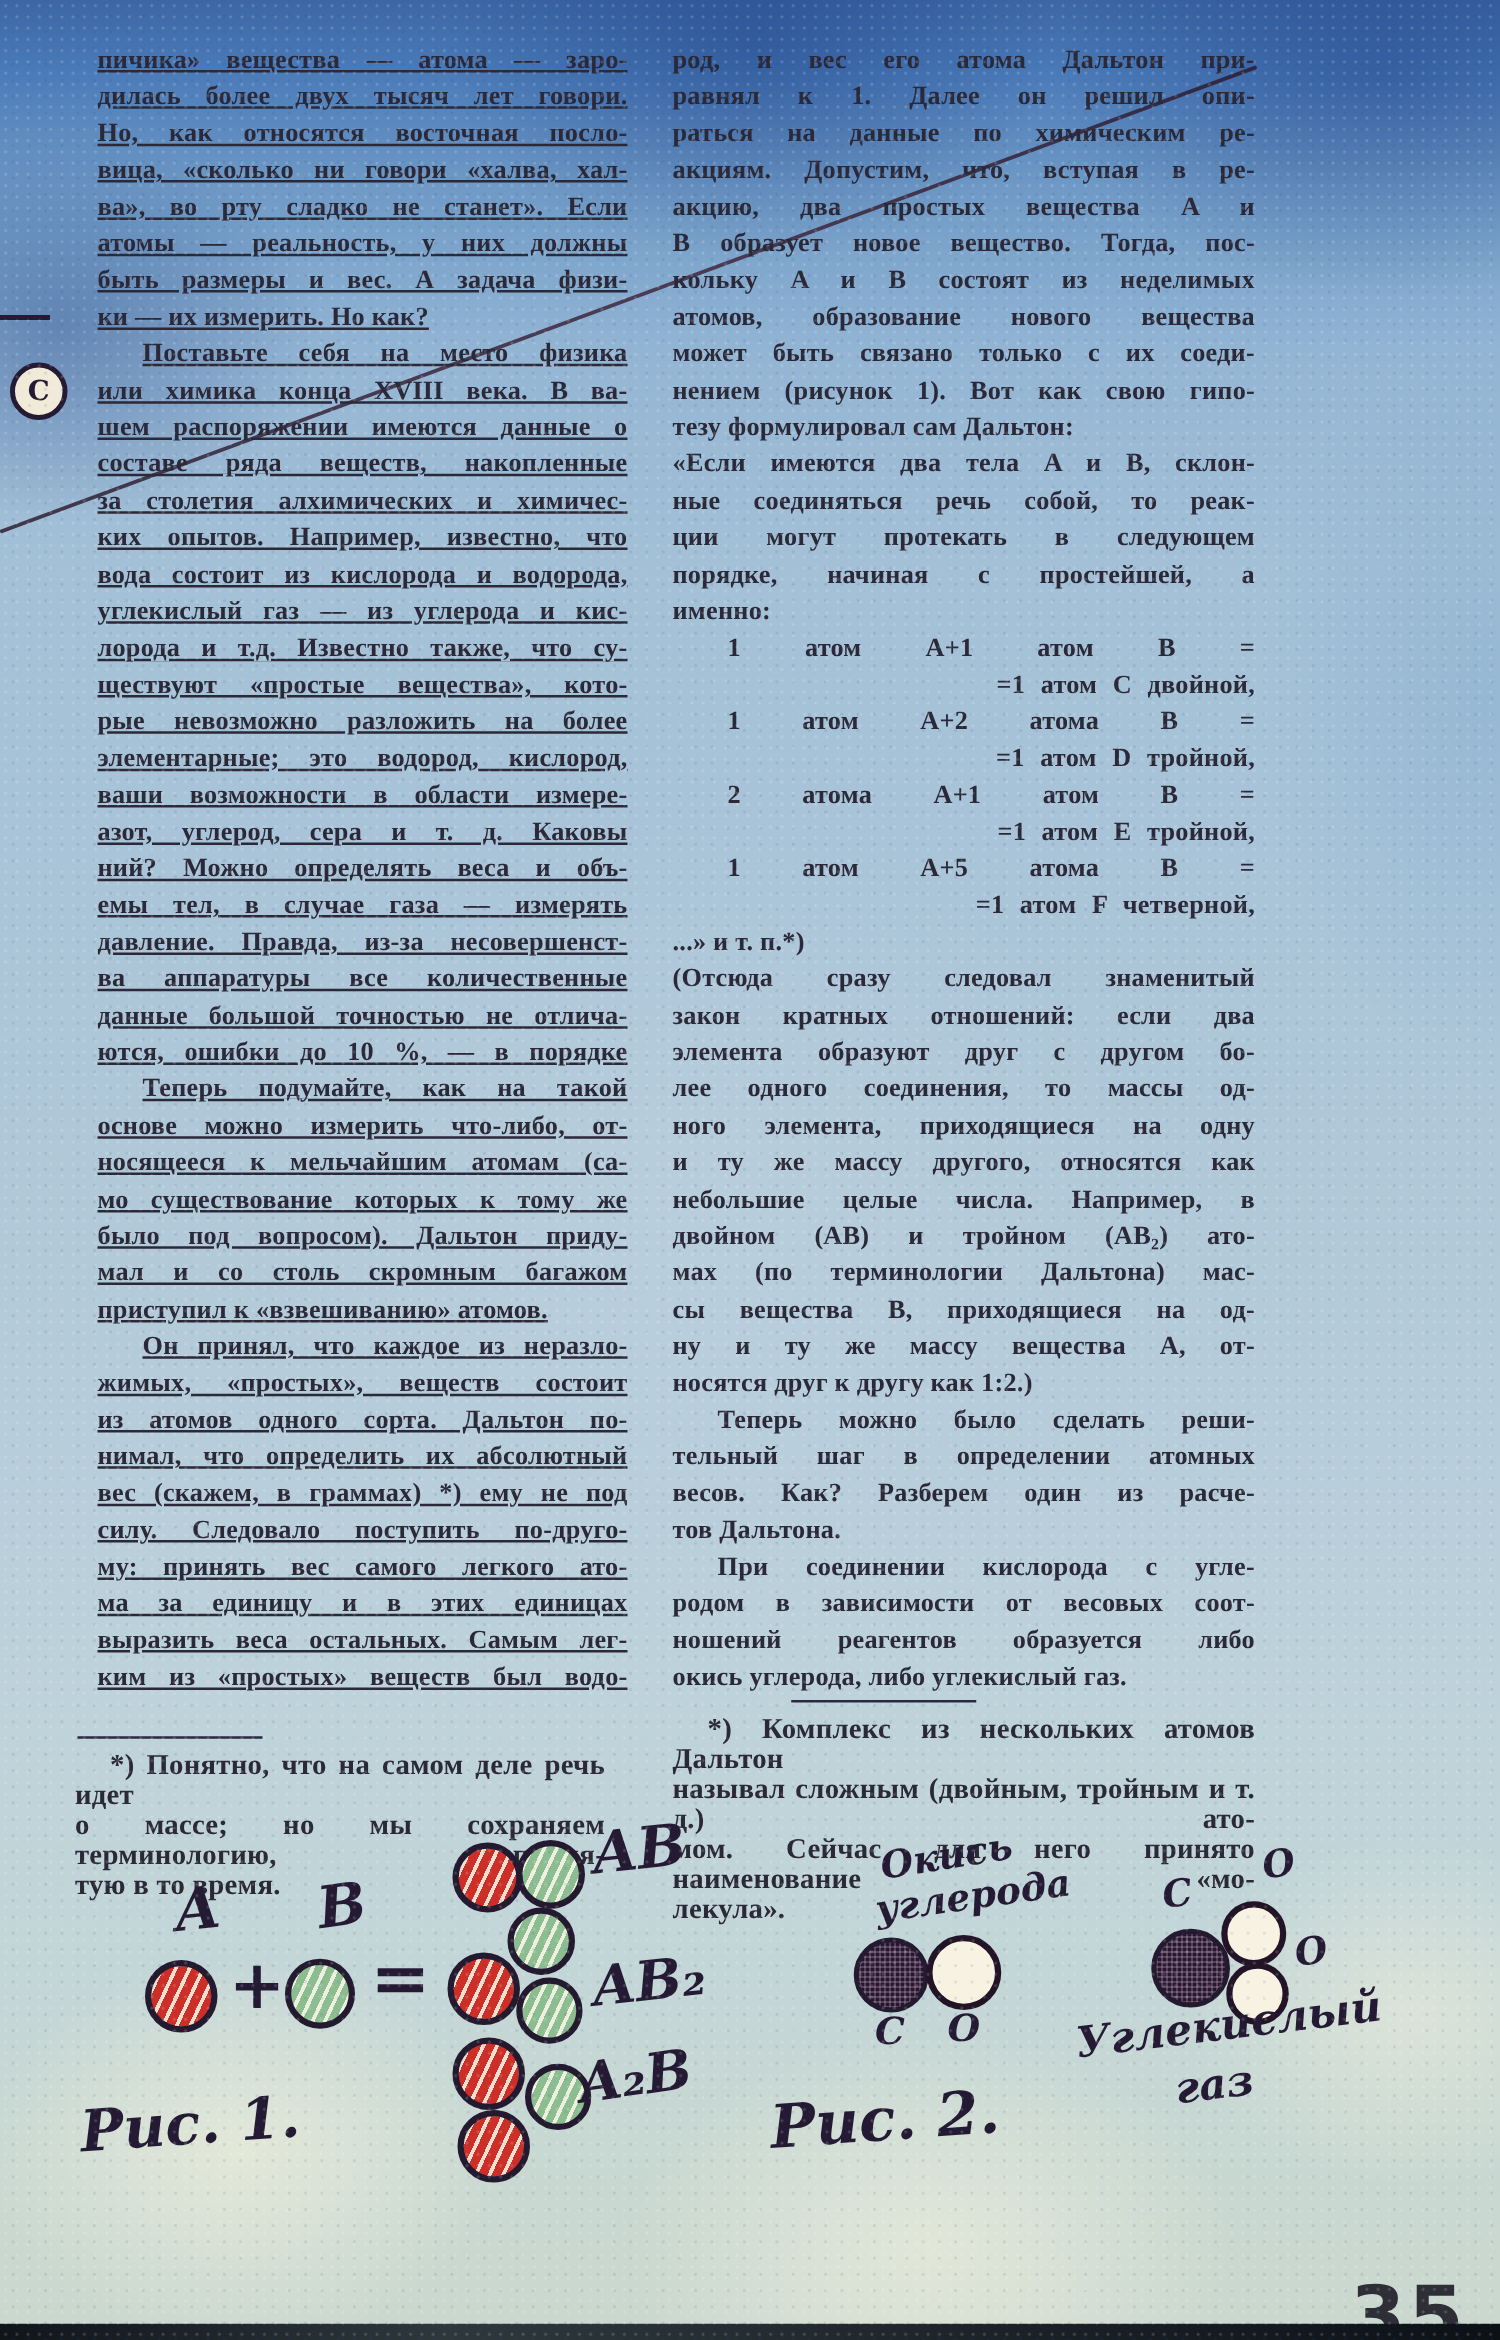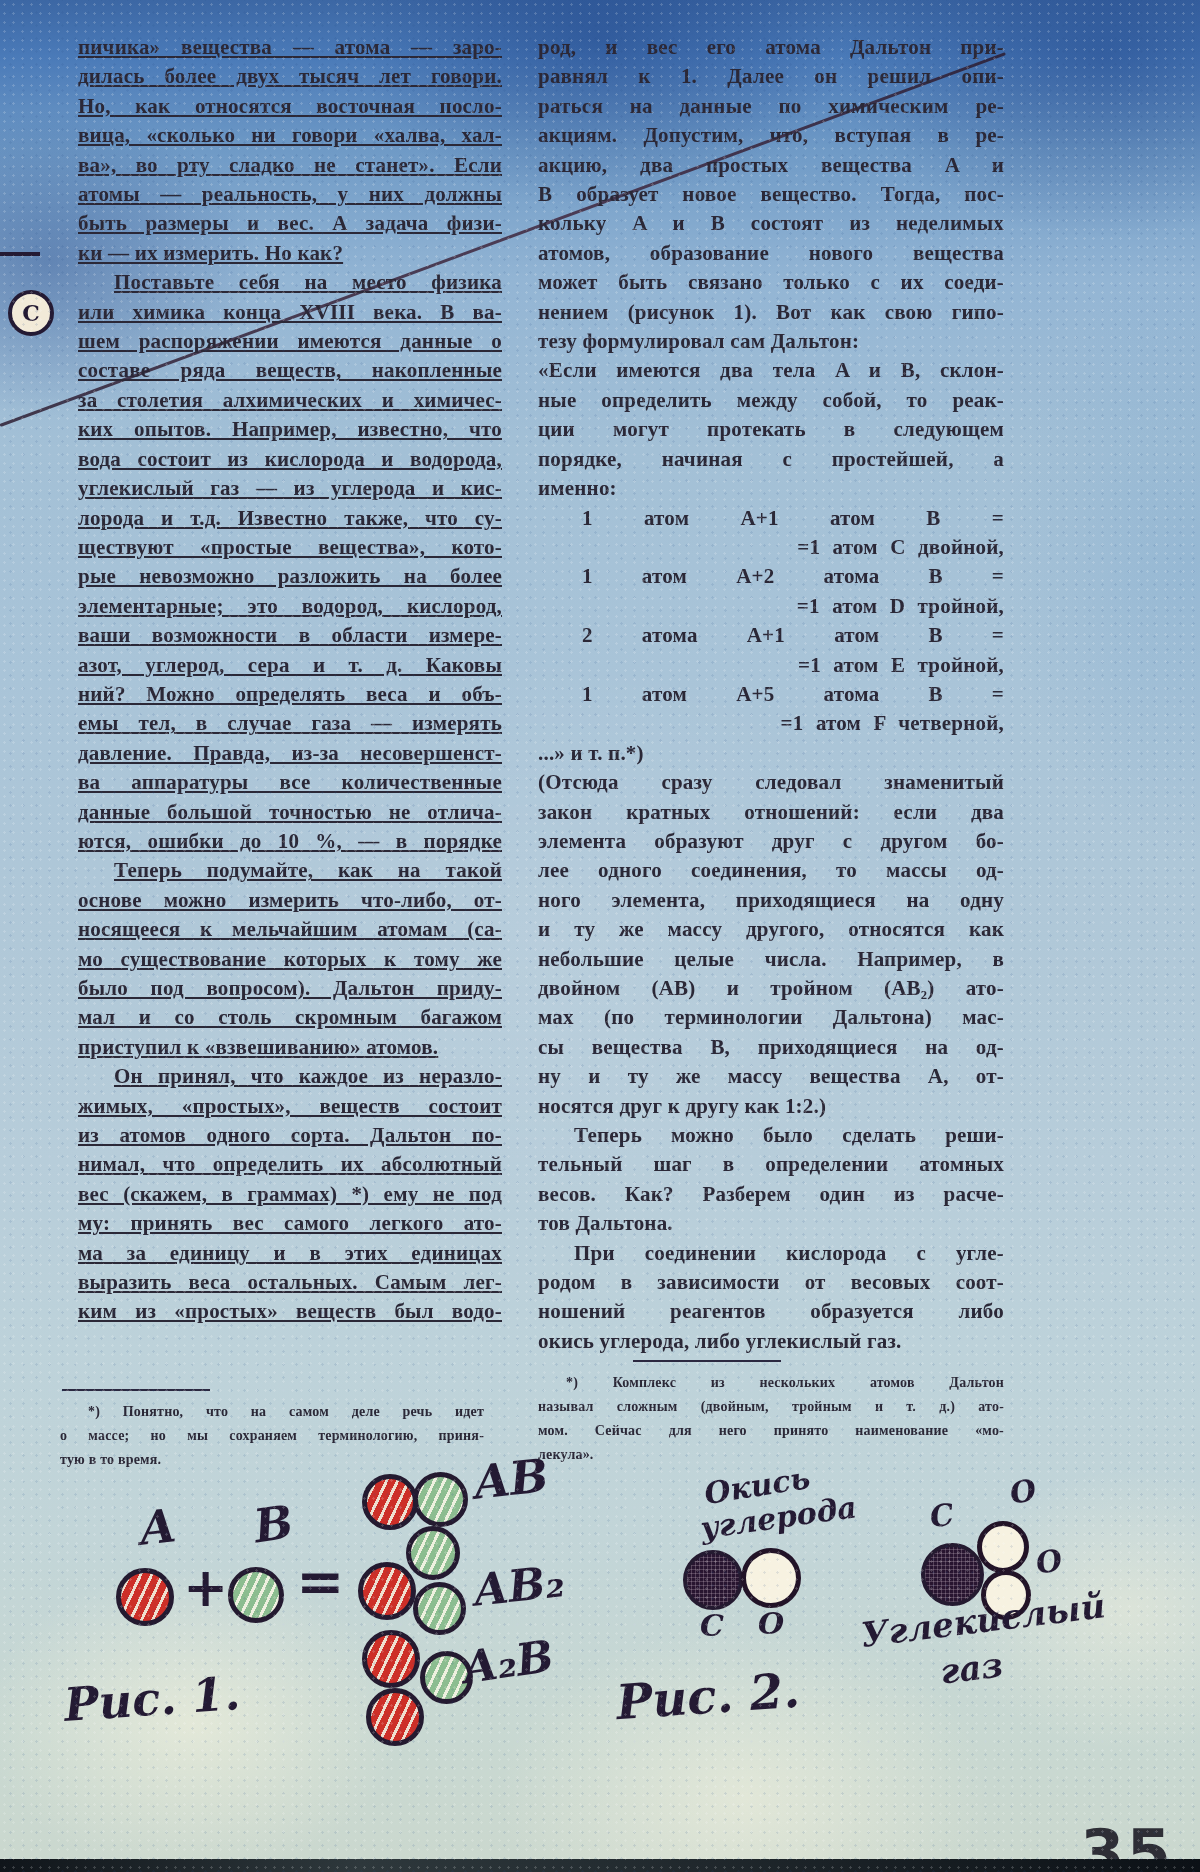--- a/index.html
+++ b/index.html
@@ -38,21 +38,21 @@
   .line.in{text-indent:36px;}
   .line.end{text-align-last:left;}
   .line.eqL{padding-left:44px; word-spacing:7px; box-sizing:border-box;}
   .line.eqR{text-align-last:right; word-spacing:7px;}
   
   .footnote{position:absolute;}
   .fn-left {left:60px;  top:1389px; width:424px;}
   .fn-right{left:538px; top:1360px; width:466px;}
   .fnrule{width:148px; border-top:2.5px solid #2b2840; margin:0 0 9px 2px;}
   .fn-right .fnrule{margin-left:95px;}
-  .footnote .line{font-size:14px; line-height:24px;}
+  .footnote .line{font-size:23px; line-height:24px;}
   .footnote .line.in{text-indent:28px;}
   
   .diag-line{
     position:absolute; left:0px; top:424px; width:1072px; height:3px;
     background:linear-gradient(90deg,#2e1f33,#41283f 55%,#2c1c30);
     transform-origin:0 50%; transform:rotate(-20.3deg);
     opacity:.85; border-radius:2px;
   }
   .mm-bar{position:absolute; left:0; top:252px; width:40px; height:4px; background:#241a33;}
   .mm-circle{
@@ -131,39 +131,40 @@
       <div class="line">носящееся к мельчайшим атомам (са-</div>
       <div class="line">мо существование которых к тому же</div>
       <div class="line">было под вопросом). Дальтон приду-</div>
       <div class="line">мал и со столь скромным багажом</div>
       <div class="line end">приступил к «взвешиванию» атомов.</div>
       <div class="line in">Он принял, что каждое из неразло-</div>
       <div class="line">жимых, «простых», веществ состоит</div>
       <div class="line">из атомов одного сорта. Дальтон по-</div>
       <div class="line">нимал, что определить их абсолютный</div>
       <div class="line">вес (скажем, в граммах) *) ему не под</div>
+      <div class="line">силу. Следовало поступить по-друго-</div>
       <div class="line">му: принять вес самого легкого ато-</div>
       <div class="line">ма за единицу и в этих единицах</div>
       <div class="line">выразить веса остальных. Самым лег-</div>
       <div class="line">ким из «простых» веществ был водо-</div>
     </div>
   <div class="col col-right">
       <div class="line">род, и вес его атома Дальтон при-</div>
       <div class="line">равнял к 1. Далее он решил опи-</div>
       <div class="line">раться на данные по химическим ре-</div>
       <div class="line">акциям. Допустим, что, вступая в ре-</div>
       <div class="line">акцию, два простых вещества A и</div>
       <div class="line">B образует новое вещество. Тогда, пос-</div>
       <div class="line">кольку A и B состоят из неделимых</div>
       <div class="line">атомов, образование нового вещества</div>
       <div class="line">может быть связано только с их соеди-</div>
       <div class="line">нением (рисунок 1). Вот как свою гипо-</div>
       <div class="line end">тезу формулировал сам Дальтон:</div>
       <div class="line">«Если имеются два тела A и B, склон-</div>
-      <div class="line">ные определить между собой, то реак-</div>
+      <div class="line">ные соединяться речь собой, то реак-</div>
       <div class="line">ции могут протекать в следующем</div>
       <div class="line">порядке, начиная с простейшей, а</div>
       <div class="line end">именно:</div>
       <div class="line eqL">1 атом A+1 атом B =</div>
       <div class="line eqR">=1 атом C двойной,</div>
       <div class="line eqL">1 атом A+2 атома B =</div>
       <div class="line eqR">=1 атом D тройной,</div>
       <div class="line eqL">2 атома A+1 атом B =</div>
       <div class="line eqR">=1 атом E тройной,</div>
       <div class="line eqL">1 атом A+5 атома B =</div>

